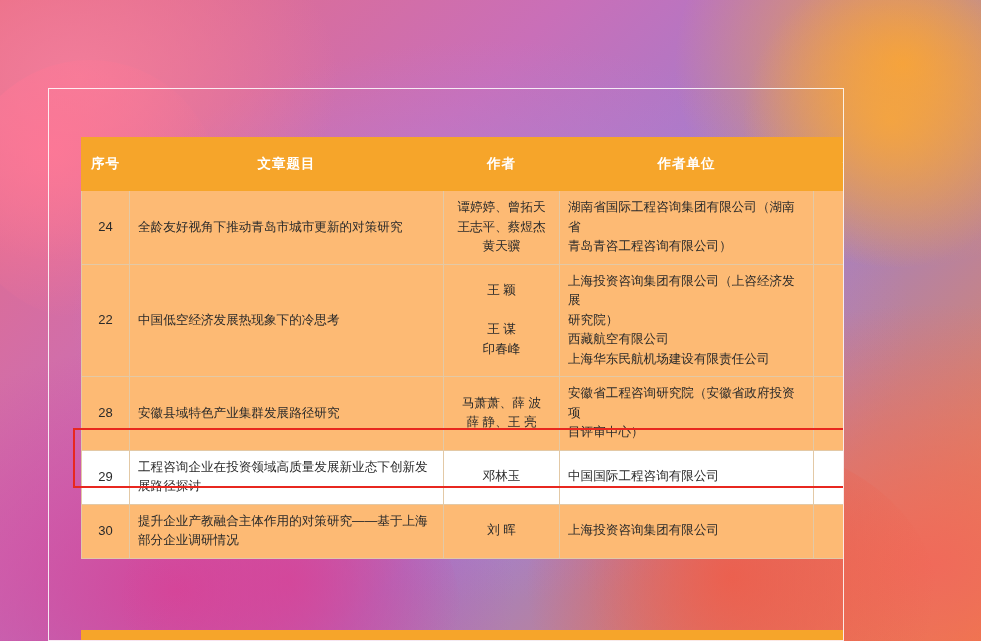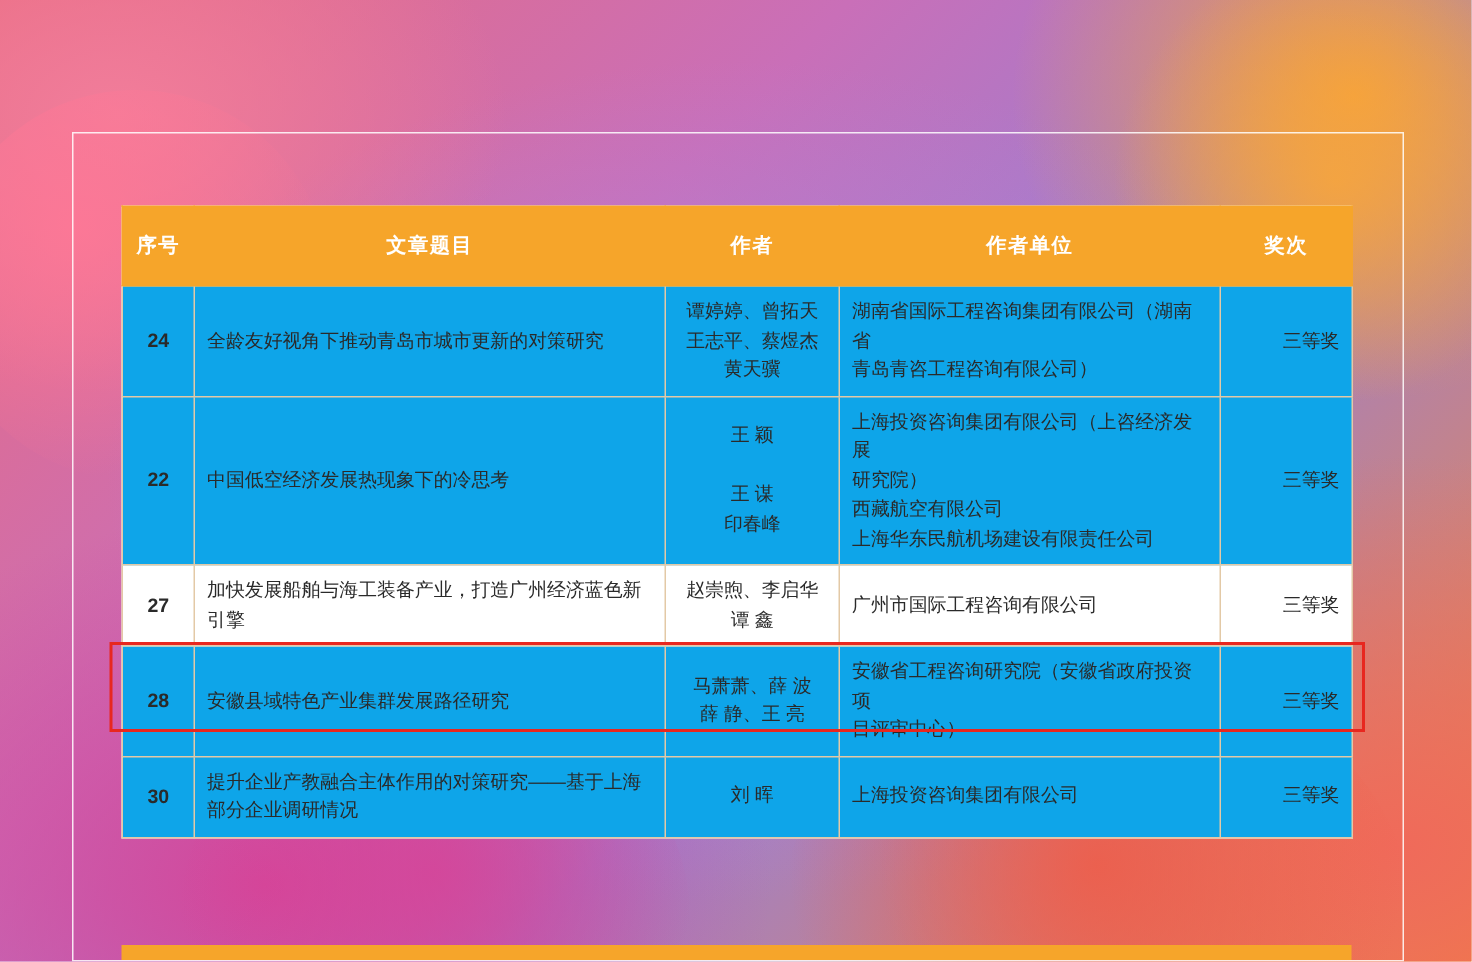--- a/index.html
+++ b/index.html
@@ -49,21 +49,21 @@
     letter-spacing: 1px;
     color: #ffffff;
     text-shadow: 0 2px 4px rgba(120,30,60,.45);
     z-index: 5;
   }
 
   #card {
     position: absolute;
     left: 48px;
     top: 88px;
-    width: 888px;
+    width: 796px;
     height: 553px;
     background: rgba(255,255,255,0.0);
     border: 1px solid rgba(255,255,255,.85);
     box-sizing: border-box;
     z-index: 4;
     overflow: hidden;
   }
   #card-inner {
     position: absolute;
     left: 8px;
@@ -98,27 +98,27 @@
     height: 38px;
     border-color: #f6a52a;
     letter-spacing: 1px;
   }
   col.c-idx   { width: 48px; }
   col.c-title { width: 314px; }
   col.c-auth  { width: 116px; }
   col.c-org   { width: 254px; }
   col.c-prize { width: 88px; }
 
-  td.idx   { text-align: center; font-size: 13px; font-weight: bold; }
+  td.idx   { text-align: center; font-size: 13px; }
   td.title { text-align: left; padding-left: 14px; }
   td.auth  { text-align: center; }
   td.org   { text-align: left; padding-left: 12px; }
   td.prize { text-align: right; }
 
-  tr.odd td  { background: #0ea5e9; }
+  tr.odd td  { background: #fdba74; }
   tr.even td { background: #ffffff; }
 
   tr.highlight td {
     background: #ffffff;
   }
   #hl-box {
     position: absolute;
     left: 16px;
     top: 400px;
     width: 837px;
@@ -194,42 +194,41 @@
                 <span class="auth-line">印春峰</span>
               </td>
               <td class="org">
                 <span class="org-line">上海投资咨询集团有限公司（上咨经济发展</span>
                 <span class="org-line">研究院）</span>
                 <span class="org-line">西藏航空有限公司</span>
                 <span class="org-line">上海华东民航机场建设有限责任公司</span>
               </td>
               <td class="prize">三等奖</td>
             </tr>
-            <tr class="even highlight">
-              <td class="idx">27</td>
-              <td class="title">加快发展船舶与海工装备产业，打造广州经济蓝色新引擎</td>
-              <td class="auth">
-                <span class="auth-line">赵崇煦、李启华</span>
-                <span class="auth-line">谭 鑫</span>
-              </td>
-              <td class="org">
-                <span class="org-line">广州市国际工程咨询有限公司</span>
-              </td>
-              <td class="prize">三等奖</td>
-            </tr>
             <tr class="odd">
               <td class="idx">28</td>
               <td class="title">安徽县域特色产业集群发展路径研究</td>
               <td class="auth">
                 <span class="auth-line">马萧萧、薛 波</span>
                 <span class="auth-line">薛 静、王 亮</span>
               </td>
               <td class="org">
                 <span class="org-line">安徽省工程咨询研究院（安徽省政府投资项</span>
                 <span class="org-line">目评审中心）</span>
+              </td>
+              <td class="prize">三等奖</td>
+            </tr>
+            <tr class="even">
+              <td class="idx">29</td>
+              <td class="title">工程咨询企业在投资领域高质量发展新业态下创新发展路径探讨</td>
+              <td class="auth">
+                <span class="auth-line">邓林玉</span>
+              </td>
+              <td class="org">
+                <span class="org-line">中国国际工程咨询有限公司</span>
               </td>
               <td class="prize">三等奖</td>
             </tr>
             <tr class="odd">
               <td class="idx">30</td>
               <td class="title">提升企业产教融合主体作用的对策研究——基于上海部分企业调研情况</td>
               <td class="auth">
                 <span class="auth-line">刘 晖</span>
               </td>
               <td class="org">

